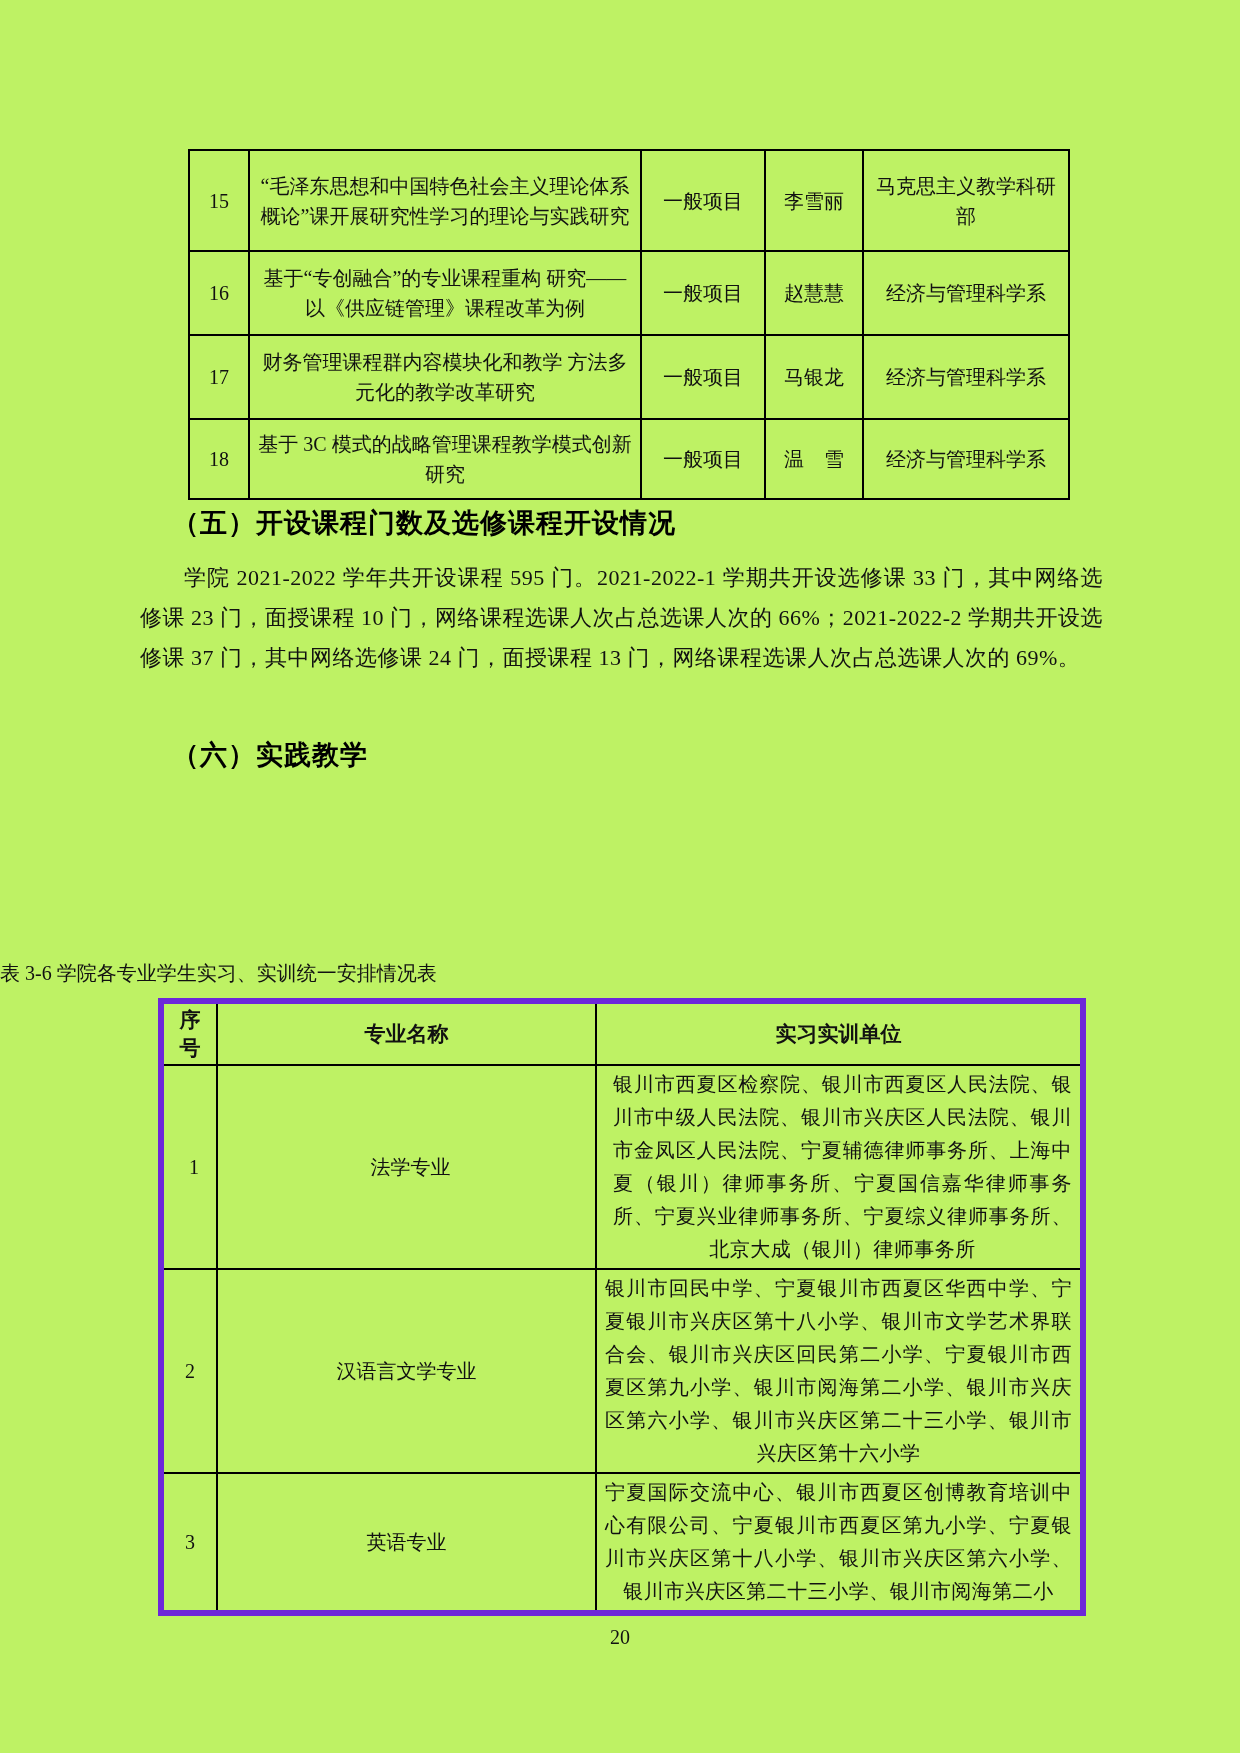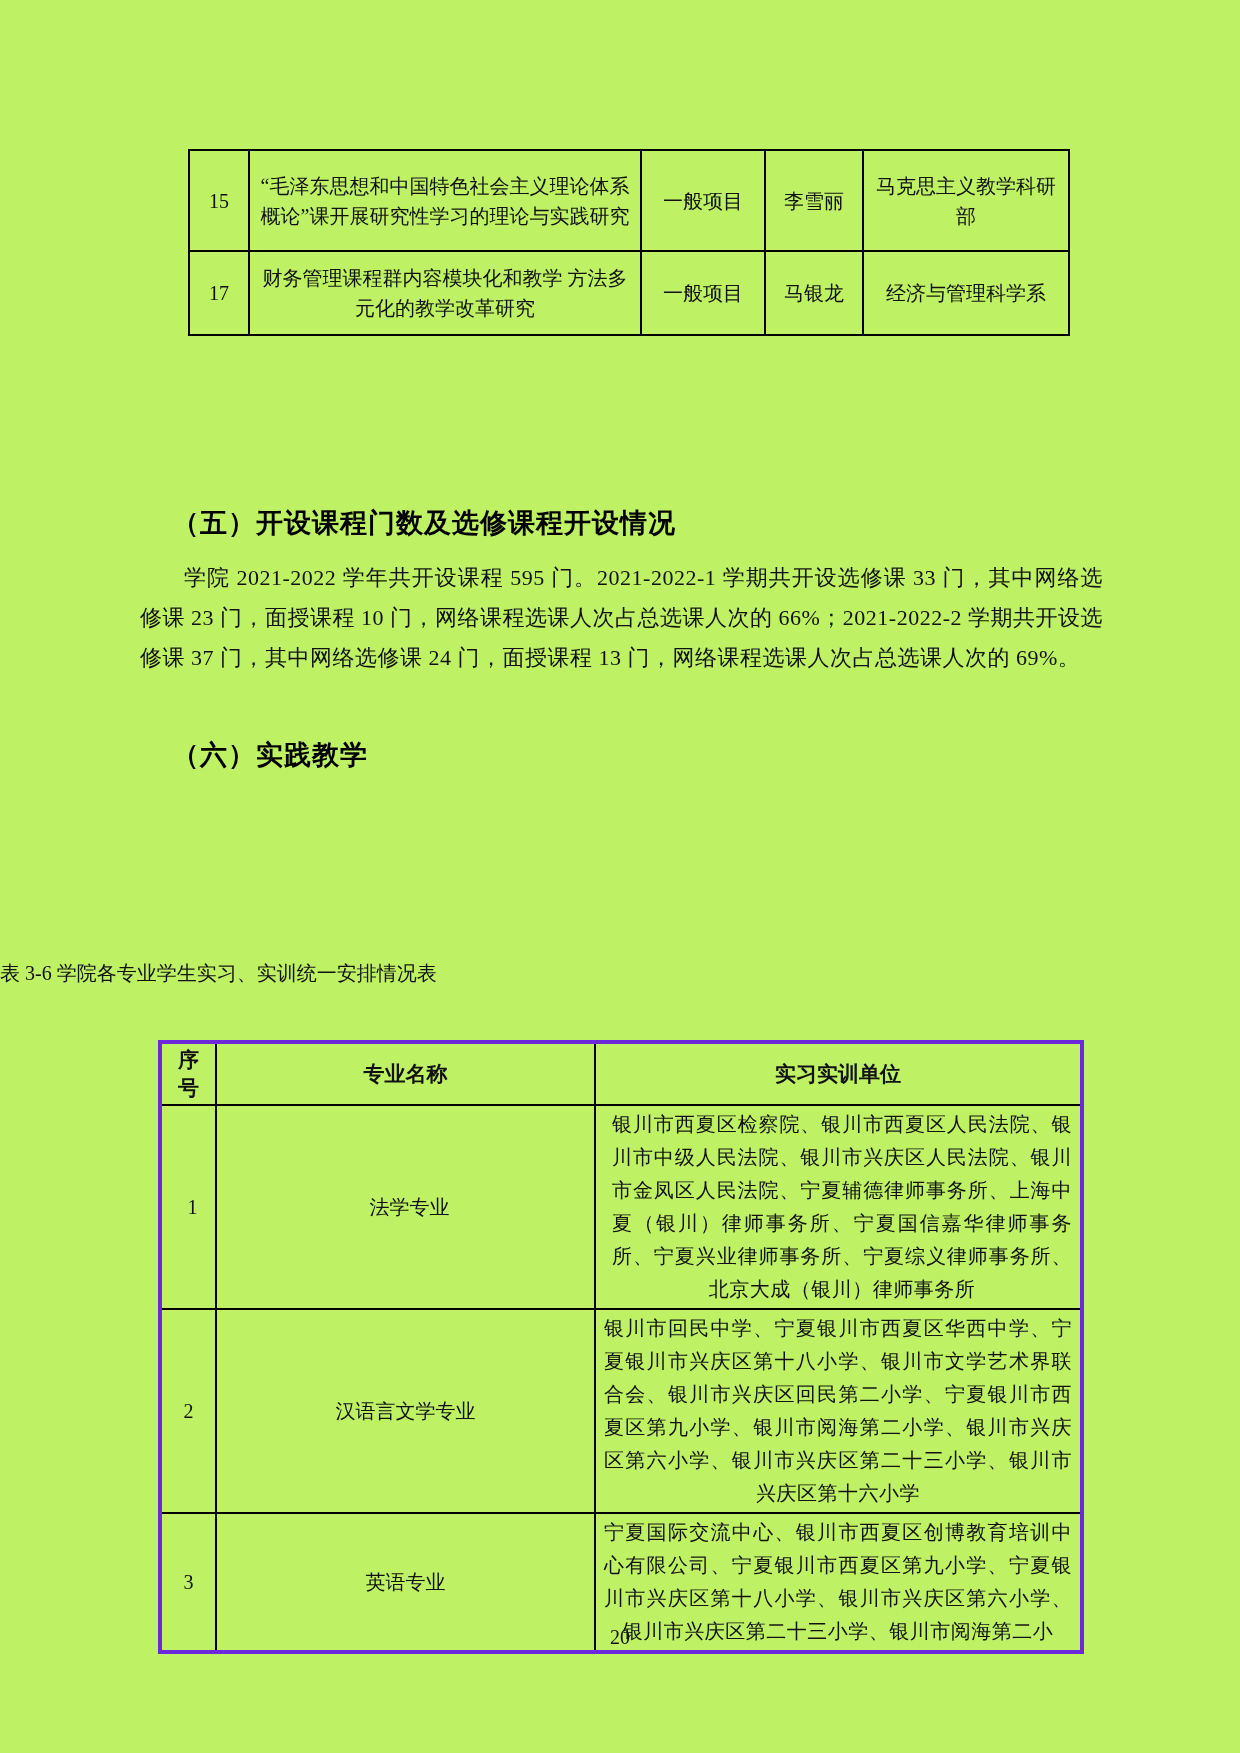--- a/index.html
+++ b/index.html
@@ -73,26 +73,26 @@
     top: 958px;
     left: 0;
     width: 1240px;
     font-size: 20px;
     line-height: 30px;
   }
 
   
   table.t2 {
     position: absolute;
-    top: 1040px;
+    top: 998px;
     left: 158px;
     width: 922px;
     border-collapse: collapse;
     table-layout: fixed;
-    border: 4px solid #6d28d9;
+    border: 6px solid #6d28d9;
   }
   table.t2 th, table.t2 td {
     border: 2px solid #000;
     vertical-align: middle;
     font-size: 20px;
     padding: 2px 8px;
     word-break: break-all;
   }
   table.t2 th {
     font-family: "Liberation Sans", "DejaVu Sans", sans-serif;
@@ -136,25 +136,39 @@
         <col style="width:206px">
     </colgroup>
     <tbody>
       <tr class="r15">
         <td>15</td>
         <td>“毛泽东思想和中国特色社会主义理论体系概论”课开展研究性学习的理论与实践研究</td>
         <td>一般项目</td>
         <td>李雪丽</td>
         <td>马克思主义教学科研部</td>
       </tr>
+      <tr class="r16">
+        <td>16</td>
+        <td>基于“专创融合”的专业课程重构 研究——以《供应链管理》课程改革为例</td>
+        <td>一般项目</td>
+        <td>赵慧慧</td>
+        <td>经济与管理科学系</td>
+      </tr>
       <tr class="r17">
         <td>17</td>
         <td>财务管理课程群内容模块化和教学 方法多元化的教学改革研究</td>
         <td>一般项目</td>
         <td>马银龙</td>
+        <td>经济与管理科学系</td>
+      </tr>
+      <tr class="r18">
+        <td>18</td>
+        <td>基于 3C 模式的战略管理课程教学模式创新研究</td>
+        <td>一般项目</td>
+        <td>温　雪</td>
         <td>经济与管理科学系</td>
       </tr>
     </tbody>
   </table>
 
   <div class="heading h5">（五）开设课程门数及选修课程开设情况</div>
 
   <div class="para p1">学院 2021-2022 学年共开设课程 595 门。2021-2022-1 学期共开设选修课 33 门，其中网络选修课 23 门，面授课程 10 门，网络课程选课人次占总选课人次的 66%；2021-2022-2 学期共开设选修课 37 门，其中网络选修课 24 门，面授课程 13 门，网络课程选课人次占总选课人次的 69%。</div>
 
   <div class="heading h6">（六）实践教学</div>

